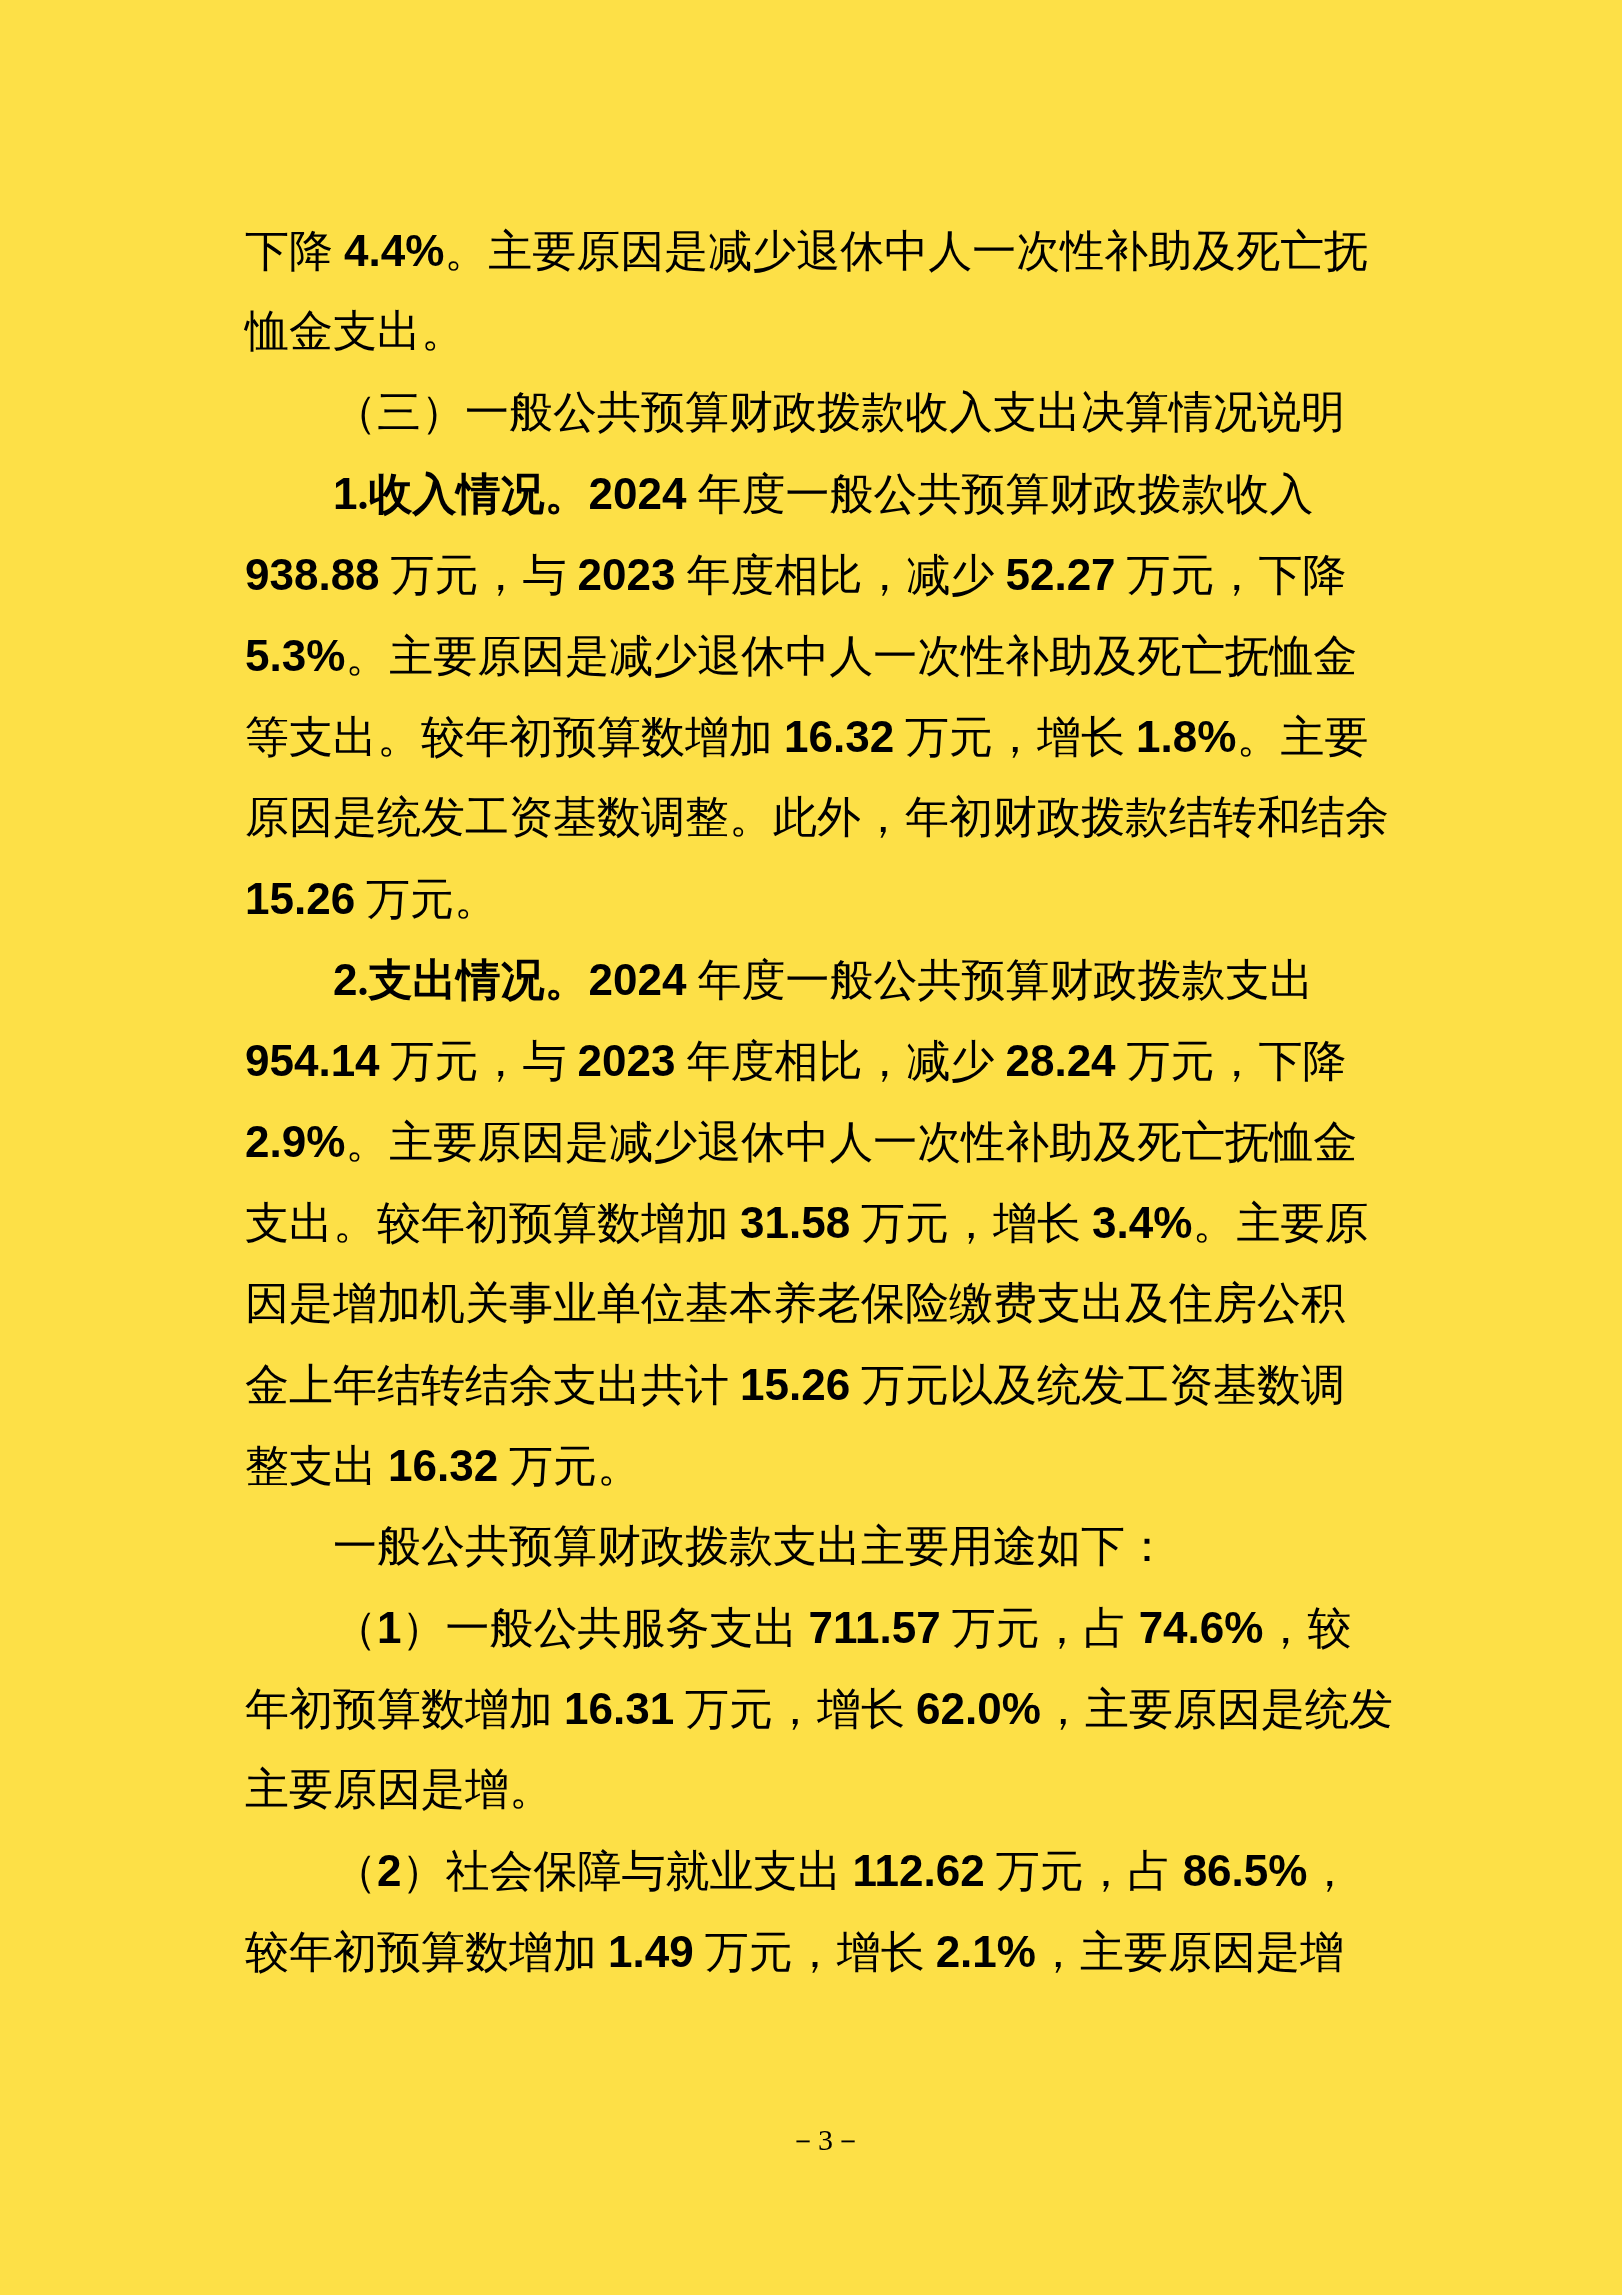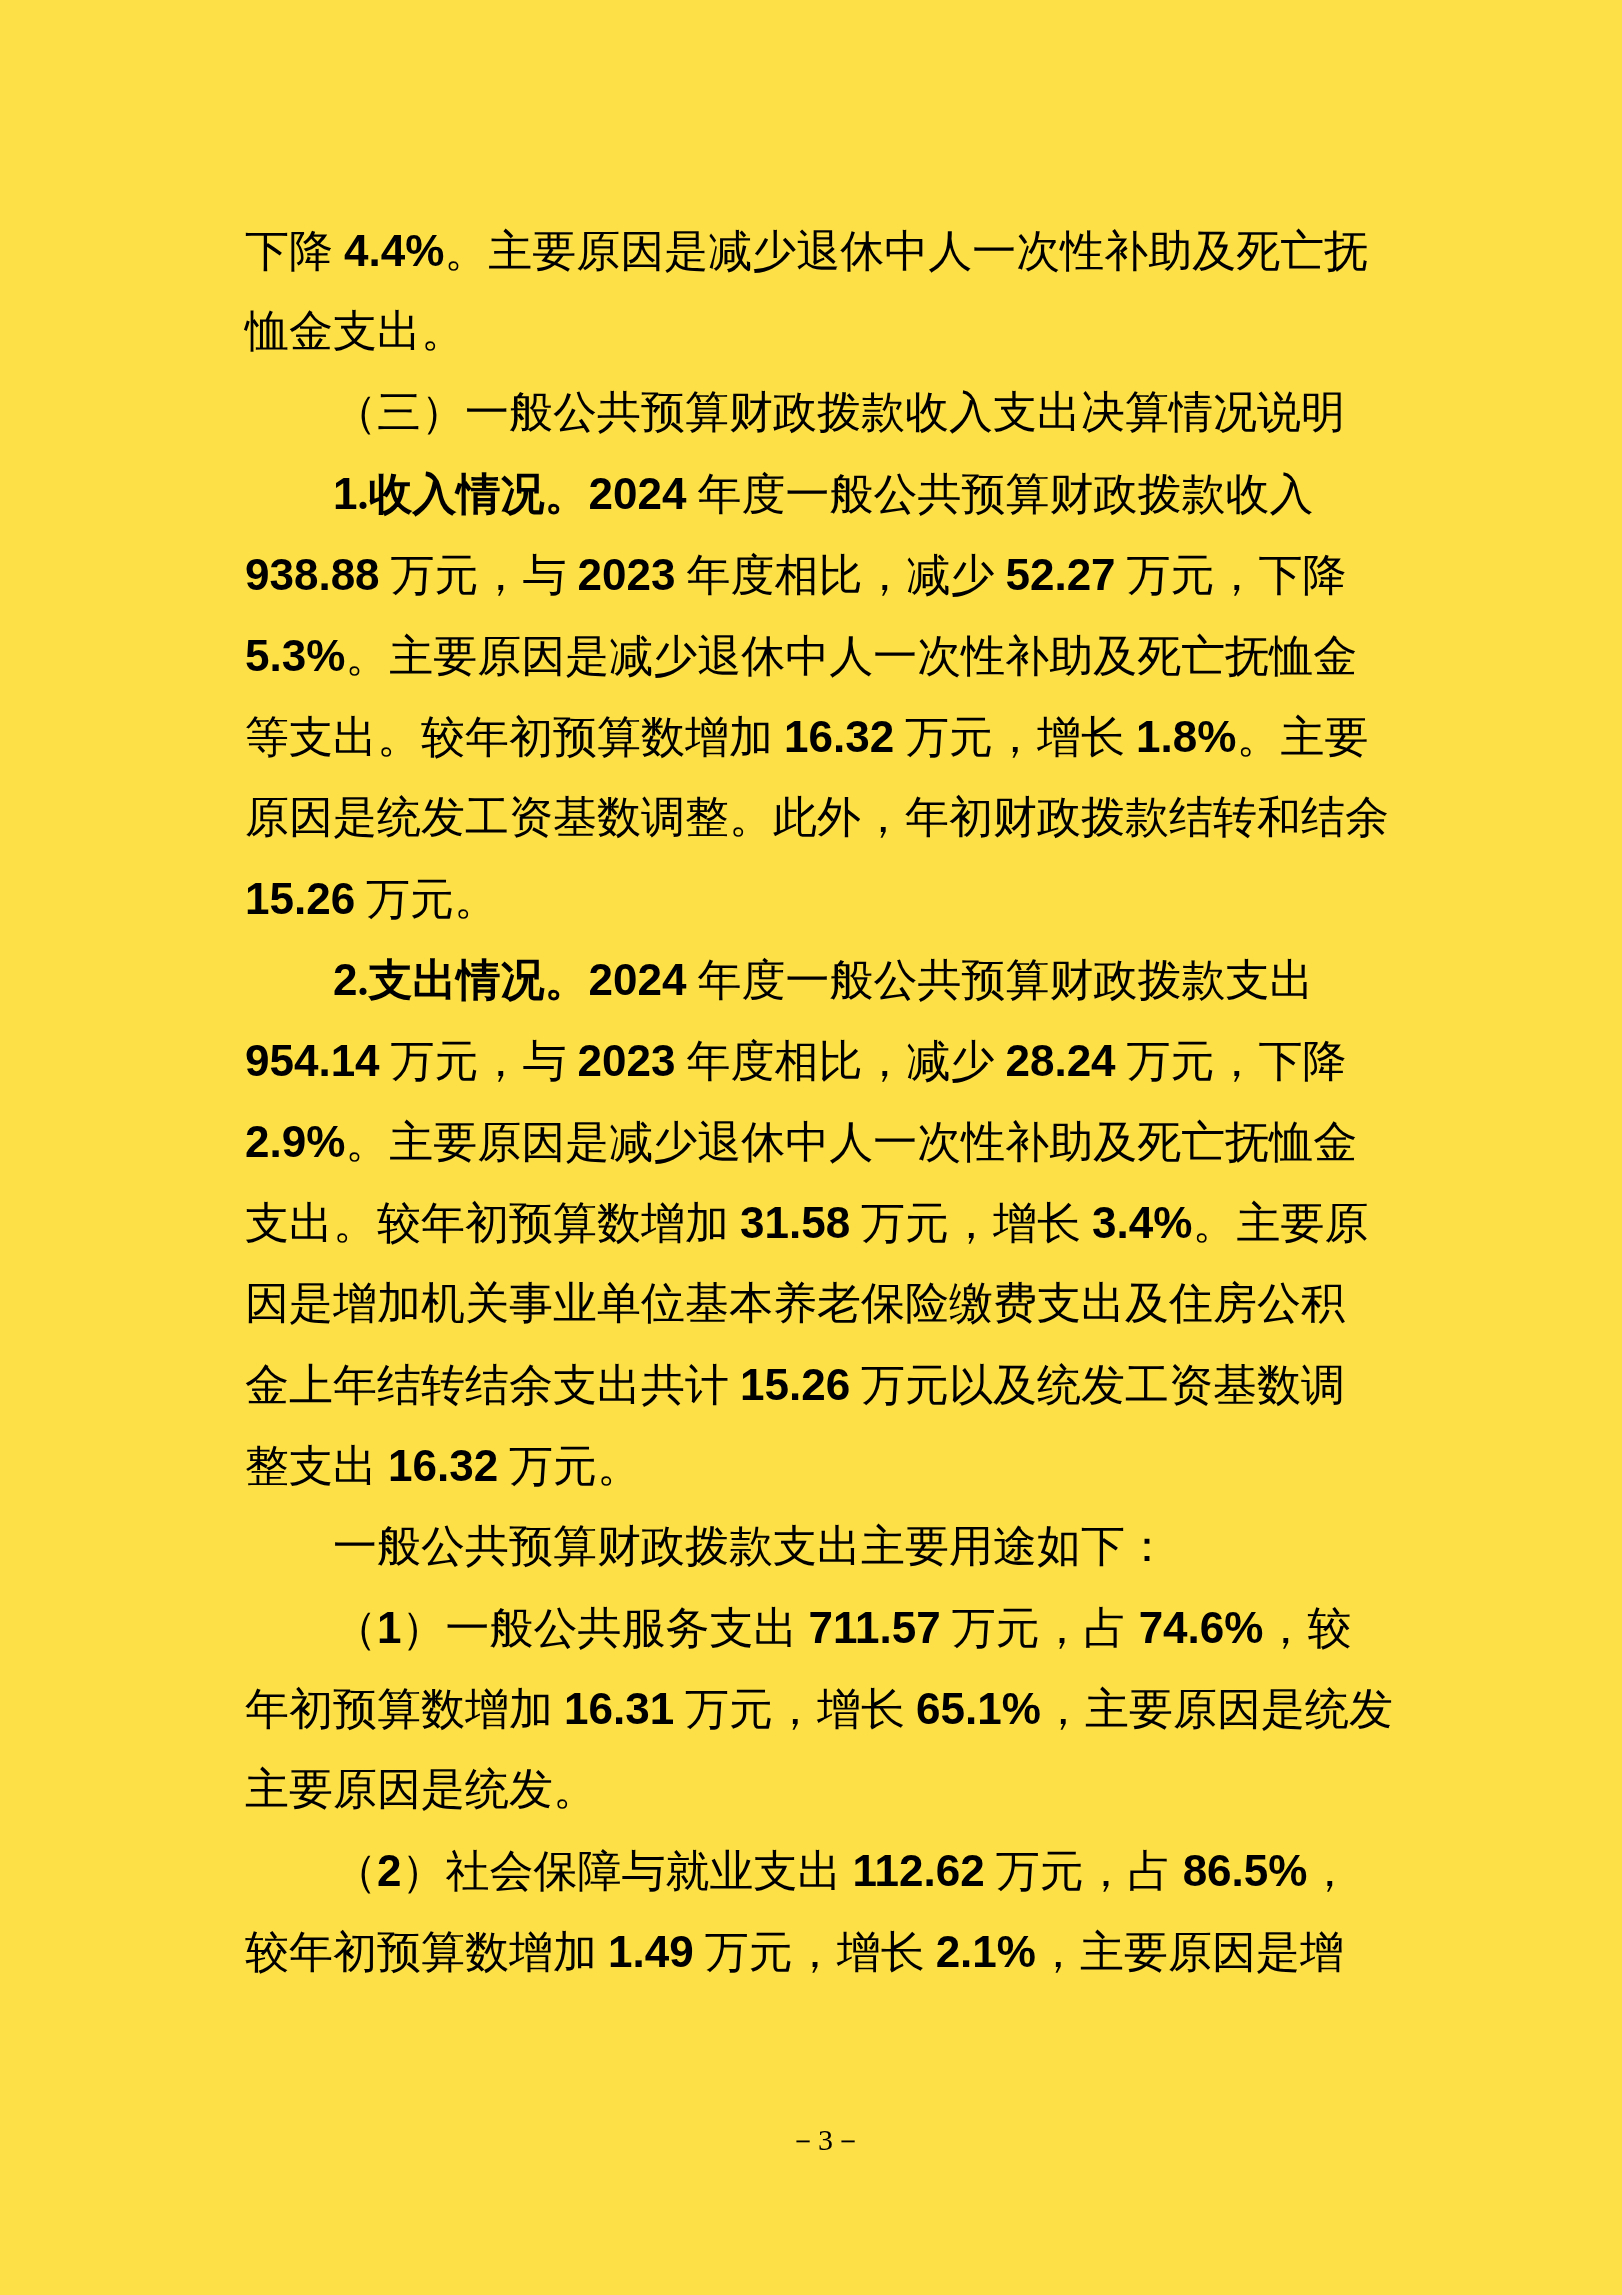--- a/index.html
+++ b/index.html
@@ -78,22 +78,22 @@
     <div class="t"><span><span class="n">954.14</span> 万元，与 <span class="n">2023</span> 年度相比，减少 <span class="n">28.24</span> 万元，下降</span></div>
     <div class="t"><span><span class="n">2.9%</span>。主要原因是减少退休中人一次性补助及死亡抚恤金</span></div>
     <div class="t"><span>支出。较年初预算数增加 <span class="n">31.58</span> 万元，增长 <span class="n">3.4%</span>。主要原</span></div>
     <div class="t"><span>因是增加机关事业单位基本养老保险缴费支出及住房公积</span></div>
     <div class="t"><span>金上年结转结余支出共计 <span class="n">15.26</span> 万元以及统发工资基数调</span></div>
     <div class="t"><span>整支出 <span class="n">16.32</span> 万元。</span></div>
 
     <div class="t indent"><span>一般公共预算财政拨款支出主要用途如下：</span></div>
 
     <div class="t indent"><span>（<span class="n">1</span>）一般公共服务支出 <span class="n">711.57</span> 万元，占 <span class="n">74.6%</span>，较</span></div>
-    <div class="t"><span>年初预算数增加 <span class="n">16.31</span> 万元，增长 <span class="n">65.1%</span>，主要原因是统发</span></div>
-    <div class="t"><span>主要原因是统发。</span></div>
+    <div class="t"><span>年初预算数增加 <span class="n">16.31</span> 万元，增长 <span class="n">62.0%</span>，主要原因是统发</span></div>
+    <div class="t"><span>主要原因是增。</span></div>
 
     <div class="t indent"><span>（<span class="n">2</span>）社会保障与就业支出 <span class="n">112.62</span> 万元，占 <span class="n">86.5%</span>，</span></div>
     <div class="t"><span>较年初预算数增加 <span class="n">1.49</span> 万元，增长 <span class="n">2.1%</span>，主要原因是增</span></div>
 
   </div>
 
   <div class="footer">－3－</div>
 
 </div>
 

